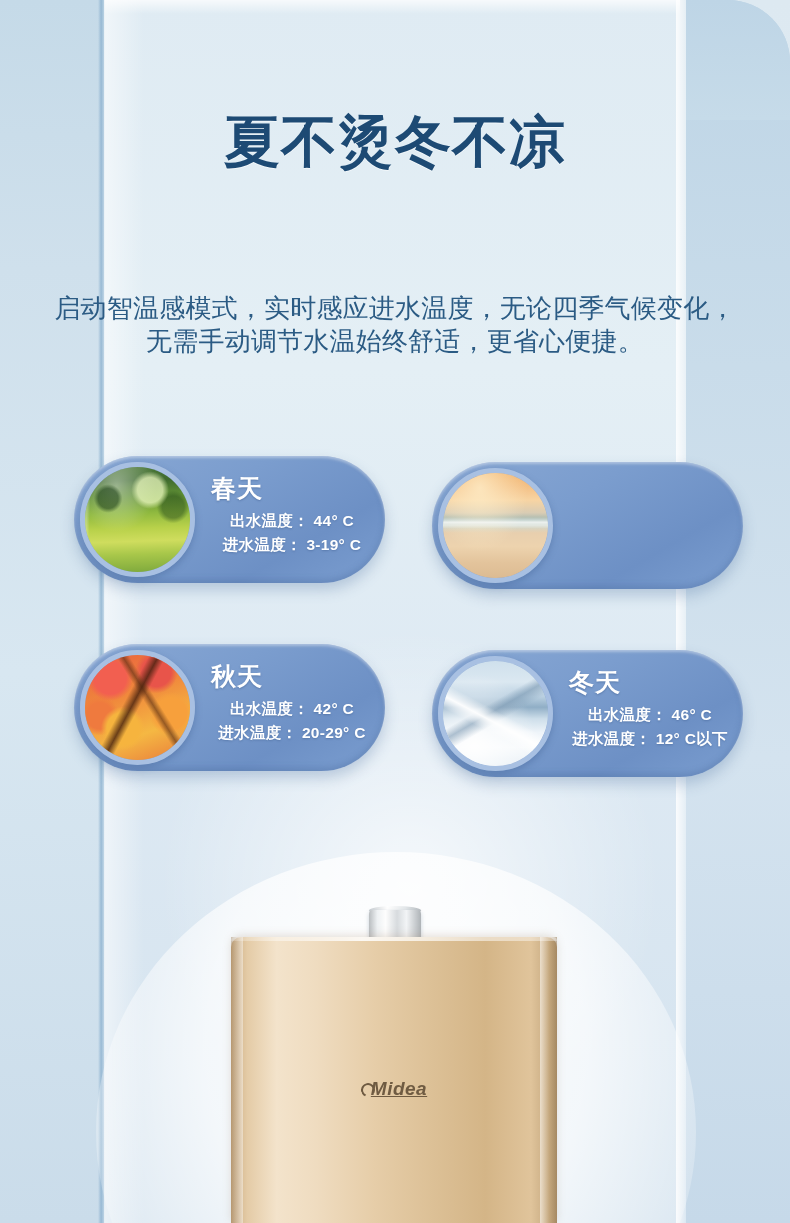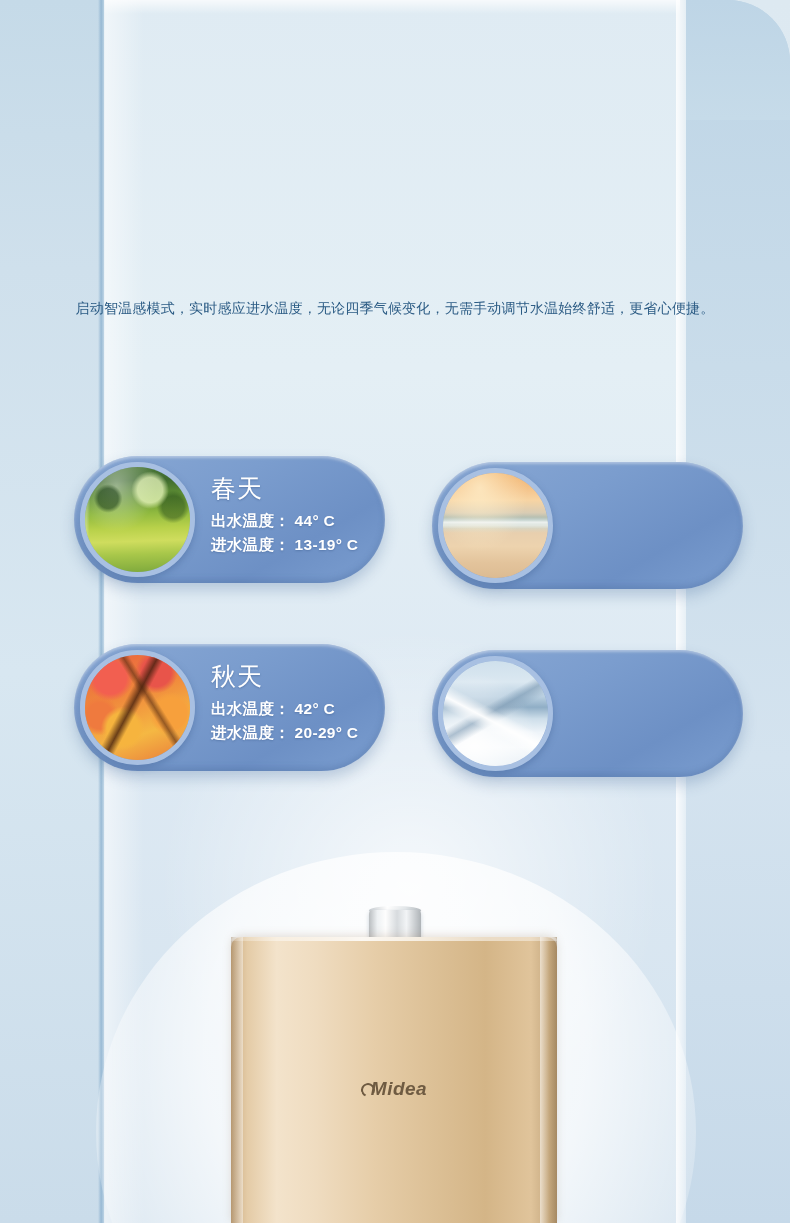--- a/index.html
+++ b/index.html
@@ -105,21 +105,21 @@
     white-space: nowrap;
   }
   .headline .hl-line { display: block; }
 
   .subhead {
     position: absolute;
     left: 45px; top: 292px;
     width: 700px;
     text-align: center;
     color: #2b5b84;
-    font-size: 14px;
+    font-size: 26px;
     line-height: 33px;
     letter-spacing: .2px;
   }
 
   
   .cards {
     position: absolute;
     left: 0; top: 448px;
     width: 790px;
     height: 340px;
@@ -221,34 +221,35 @@
 
   .card-body {
     position: absolute;
     left: 137px;
     top: 17px;
     right: 12px;
   }
   .card-season {
     color: #ffffff;
     font-size: 25px;
-    font-weight: normal;
+    font-weight: bold;
     line-height: 31px;
     letter-spacing: 1px;
     text-shadow: 0 1px 2px rgba(54,84,132,.45);
     margin-bottom: 5px;
   }
   .card-line {
     color: #ffffff;
     font-size: 15.5px;
     font-weight: bold;
     line-height: 24px;
     letter-spacing: .3px;
     text-shadow: 0 1px 2px rgba(54,84,132,.40);
     white-space: nowrap;
+    text-align: center;
   }
 
   
   .product { position: absolute; left: 0; top: 890px; width: 790px; height: 333px; }
   .flue {
     position: absolute;
     left: 369px; top: 20px;
     width: 52px; height: 40px;
     border-radius: 4px 4px 2px 2px;
     background: linear-gradient(90deg, #b9bdc0 0%, #eef1f3 16%, #fdfdfd 32%, #d7dbde 54%, #f2f4f6 72%, #aeb3b7 100%);
@@ -293,20 +294,21 @@
   .brand {
     position: absolute;
     left: 231px; top: 188px;
     width: 326px;
     text-align: center;
     font-size: 19px;
     font-weight: bold;
     font-style: italic;
     color: #6f5b42;
     letter-spacing: .5px;
+    text-decoration: underline;
   }
   .brand .mark {
     display: inline-block;
     width: 14px; height: 14px;
     border: 2px solid #6f5b42;
     border-radius: 50%;
     border-bottom-color: transparent;
     transform: translateY(2px) rotate(-20deg);
     margin-right: -4px;
   }
@@ -322,34 +324,35 @@
   <div class="bg-top-sheen"></div>
   <div class="bg-left-rule"></div>
   <div class="bg-left-highlight"></div>
   <div class="bg-right-rule"></div>
   <div class="bg-right-slab"></div>
   <div class="bg-right-inner-round"></div>
   <div class="bg-glow"></div>
   <div class="bg-oval"></div>
 
   <div class="headline">
+    <span class="hl-line">夏不烫冬不凉</span>
   </div>
 
   <div class="subhead">启动智温感模式，实时感应进水温度，无论四季气候变化，无需手动调节水温始终舒适，更省心便捷。</div>
 
   <div class="cards">
 
     <div class="card c0">
       <div class="card-thumb">
         <div class="thumb-art art-spring"></div>
       </div>
       <div class="card-body">
         <div class="card-season">春天</div>
         <div class="card-line">出水温度： 44° C</div>
-        <div class="card-line">进水温度： 13-19° C</div>
+        <div class="card-line">进水温度： 3-19° C</div>
       </div>
     </div>
 
     <div class="card c1">
       <div class="card-thumb">
         <div class="thumb-art art-summer"></div>
       </div>
     </div>
 
     <div class="card c2">
@@ -359,20 +362,25 @@
       <div class="card-body">
         <div class="card-season">秋天</div>
         <div class="card-line">出水温度： 42° C</div>
         <div class="card-line">进水温度： 20-29° C</div>
       </div>
     </div>
 
     <div class="card c3">
       <div class="card-thumb">
         <div class="thumb-art art-winter"></div>
+      </div>
+      <div class="card-body">
+        <div class="card-season">冬天</div>
+        <div class="card-line">出水温度： 46° C</div>
+        <div class="card-line">进水温度： 12° C以下</div>
       </div>
     </div>
 
   </div>
 
   <div class="product">
     <div class="flue-top"></div>
     <div class="flue"></div>
     <div class="body"></div>
     <div class="body-left-bevel"></div>

